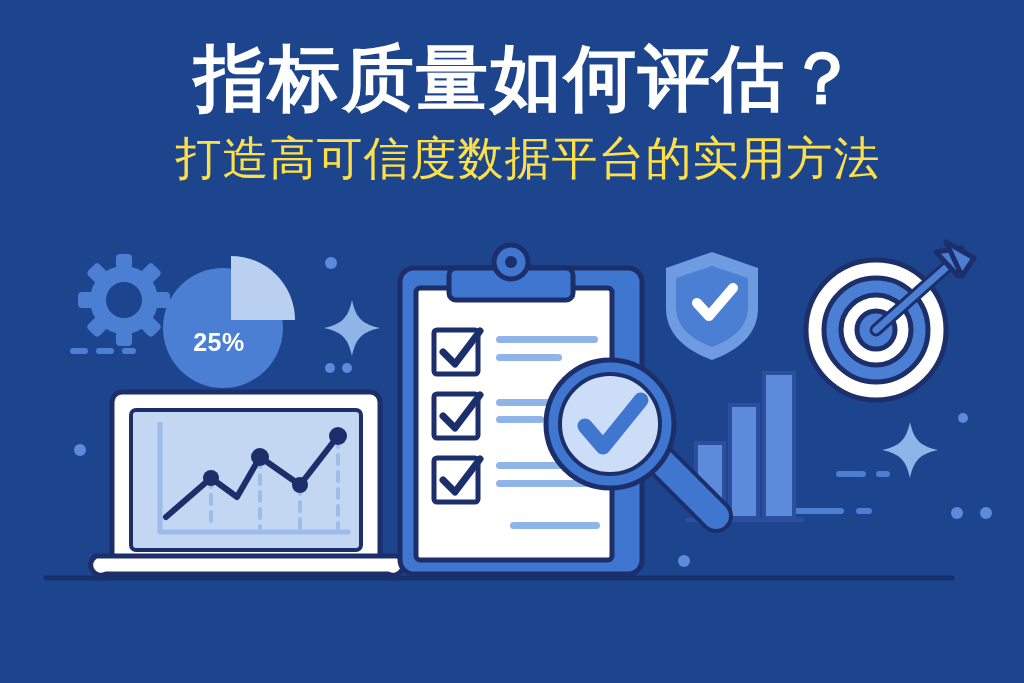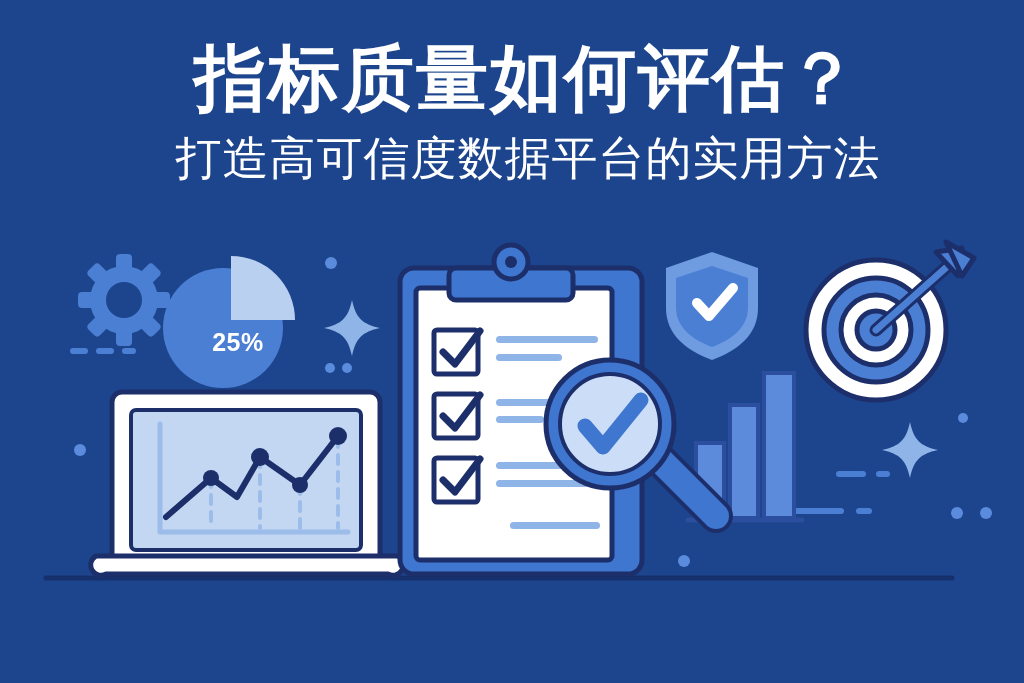--- a/index.html
+++ b/index.html
@@ -39,30 +39,30 @@
     letter-spacing: 2px;
     line-height: 1.08;
     margin: 0;
     white-space: nowrap;
     padding-left: 30px;
   }
   .title-sub {
     font-family: "Liberation Sans", "DejaVu Sans", sans-serif;
     font-size: 46px;
     font-weight: normal;
-    color: #ffffff;
+    color: #fde047;
     letter-spacing: 1px;
     line-height: 1.15;
     margin: 14px 0 0 0;
     white-space: nowrap;
     padding-left: 32px;
   }
   .pie-label {
     position: absolute;
-    left: 183px;
+    left: 164px;
     top: 328px;
     width: 110px;
     text-align: center;
     font-family: "Liberation Sans", "DejaVu Sans", sans-serif;
     font-size: 25px;
     font-weight: bold;
     color: #ffffff;
     letter-spacing: 0.5px;
   }
 </style>

